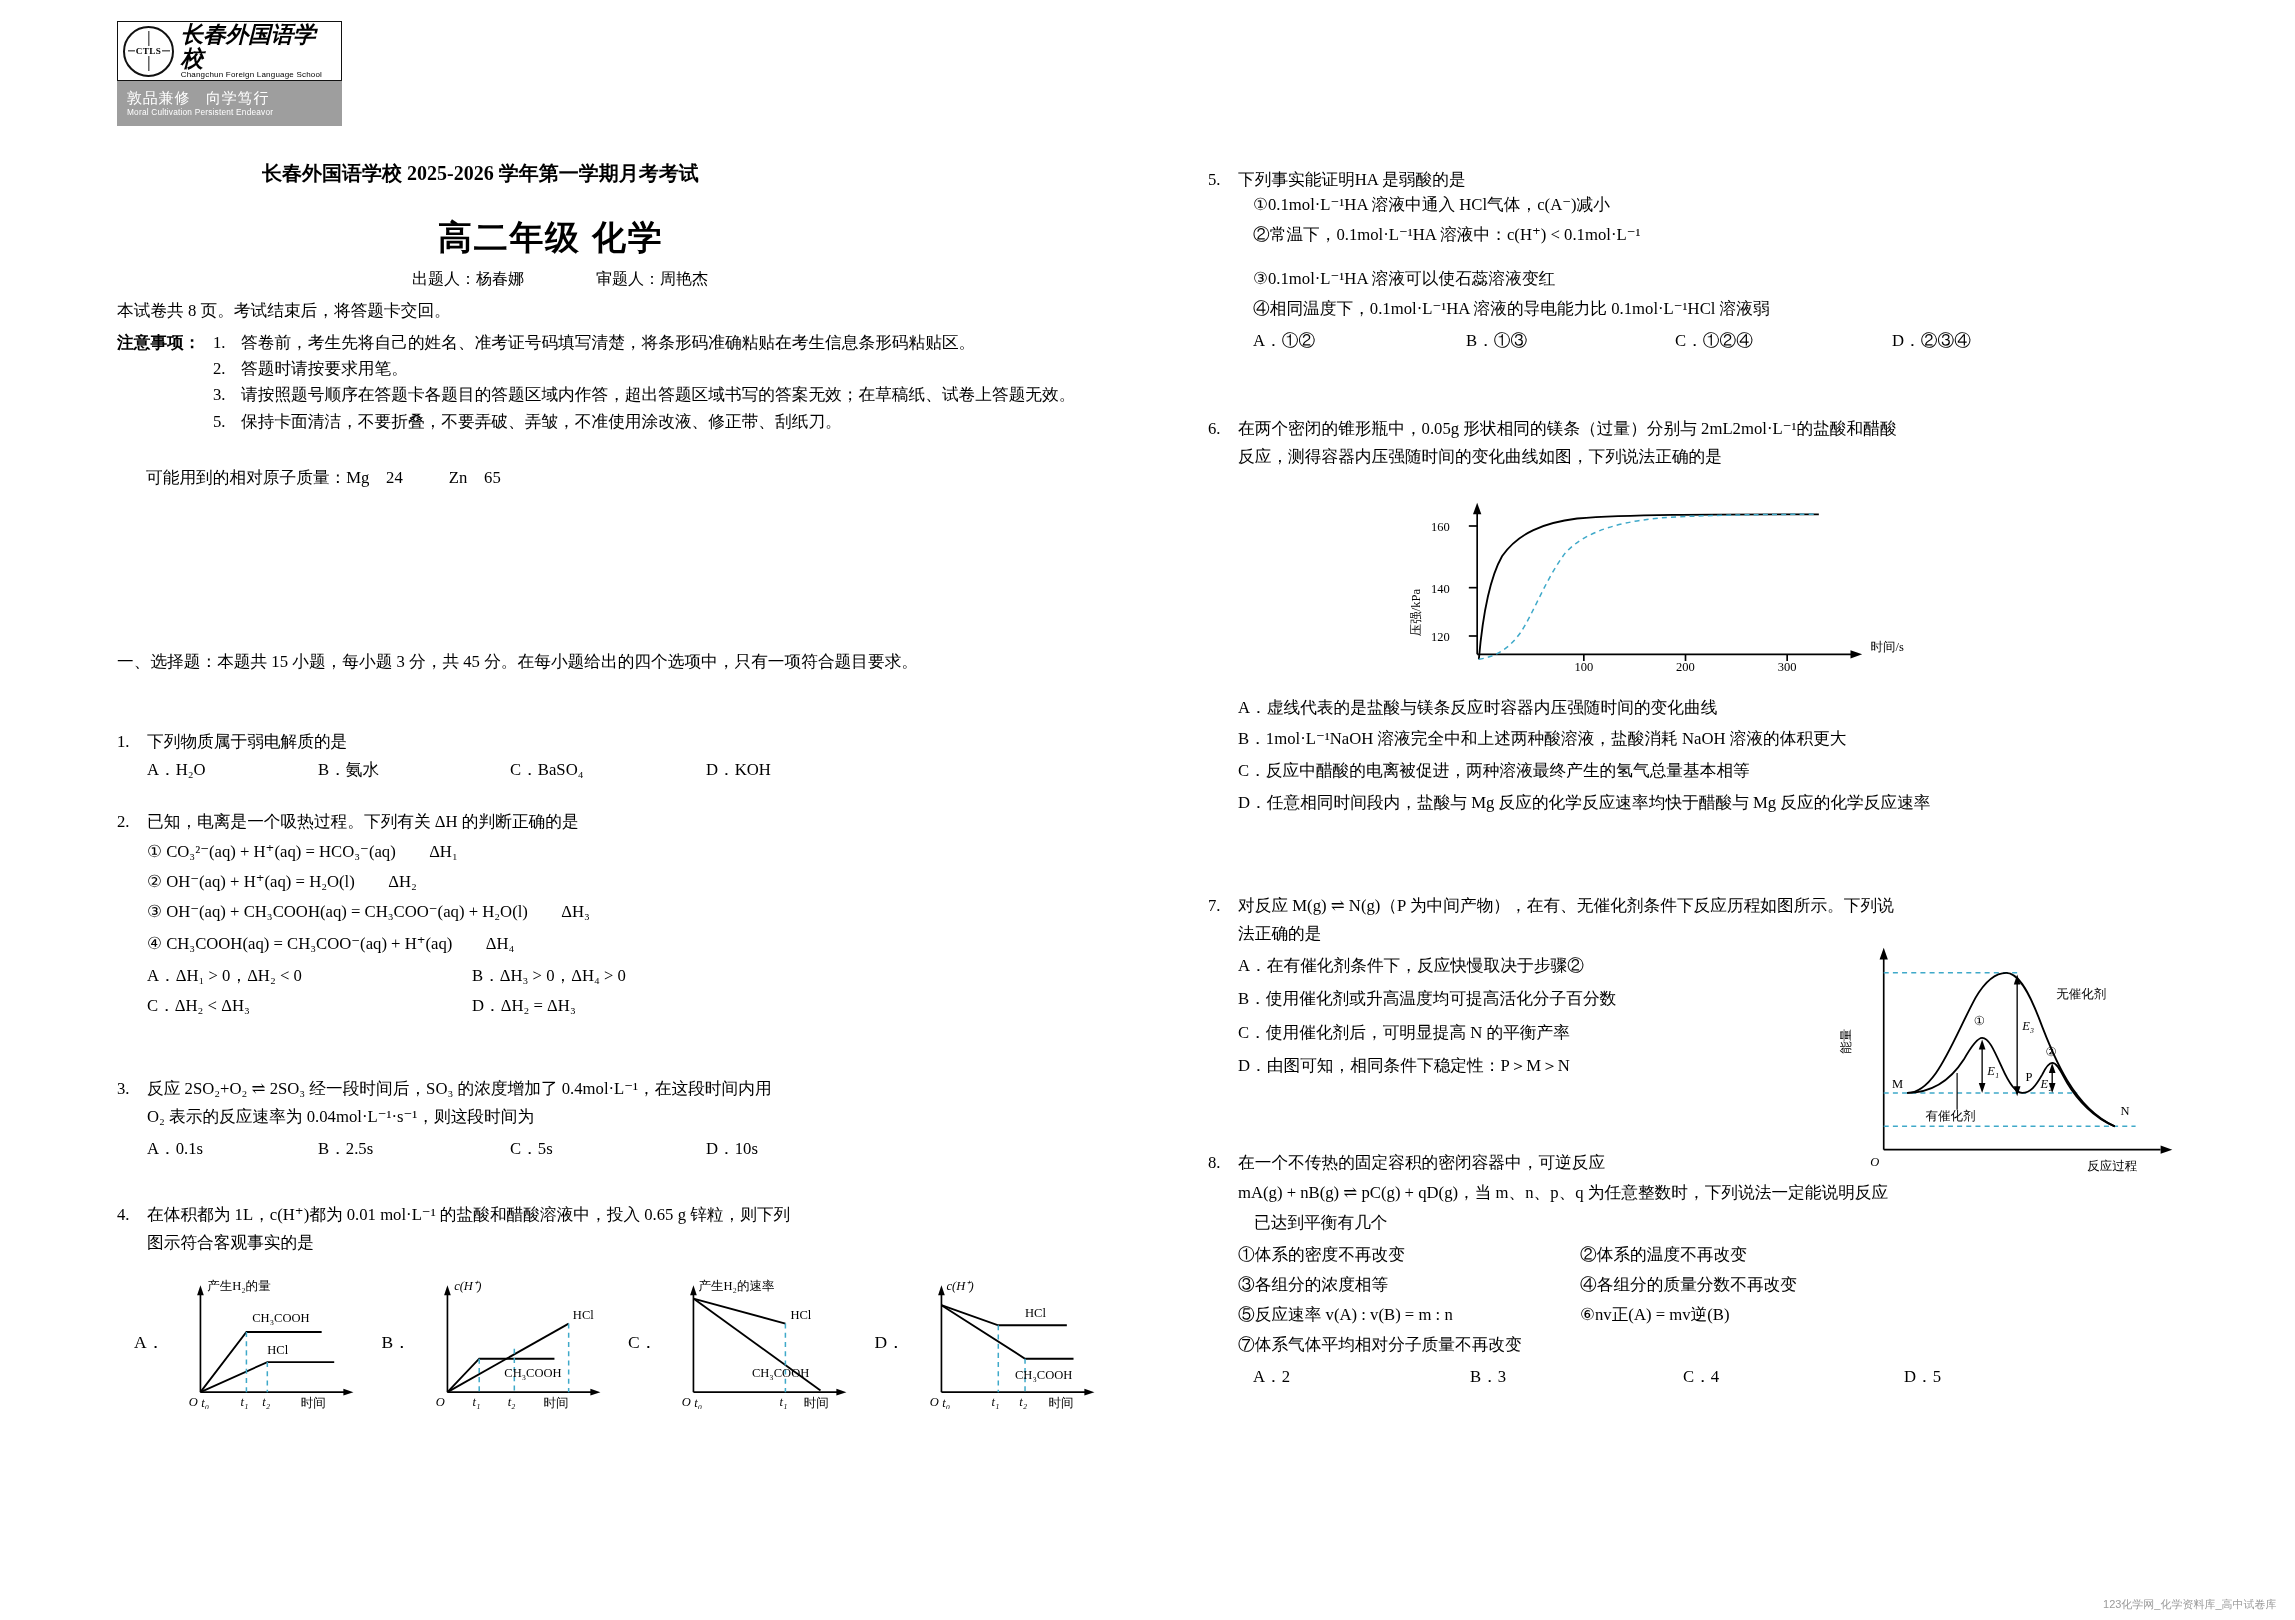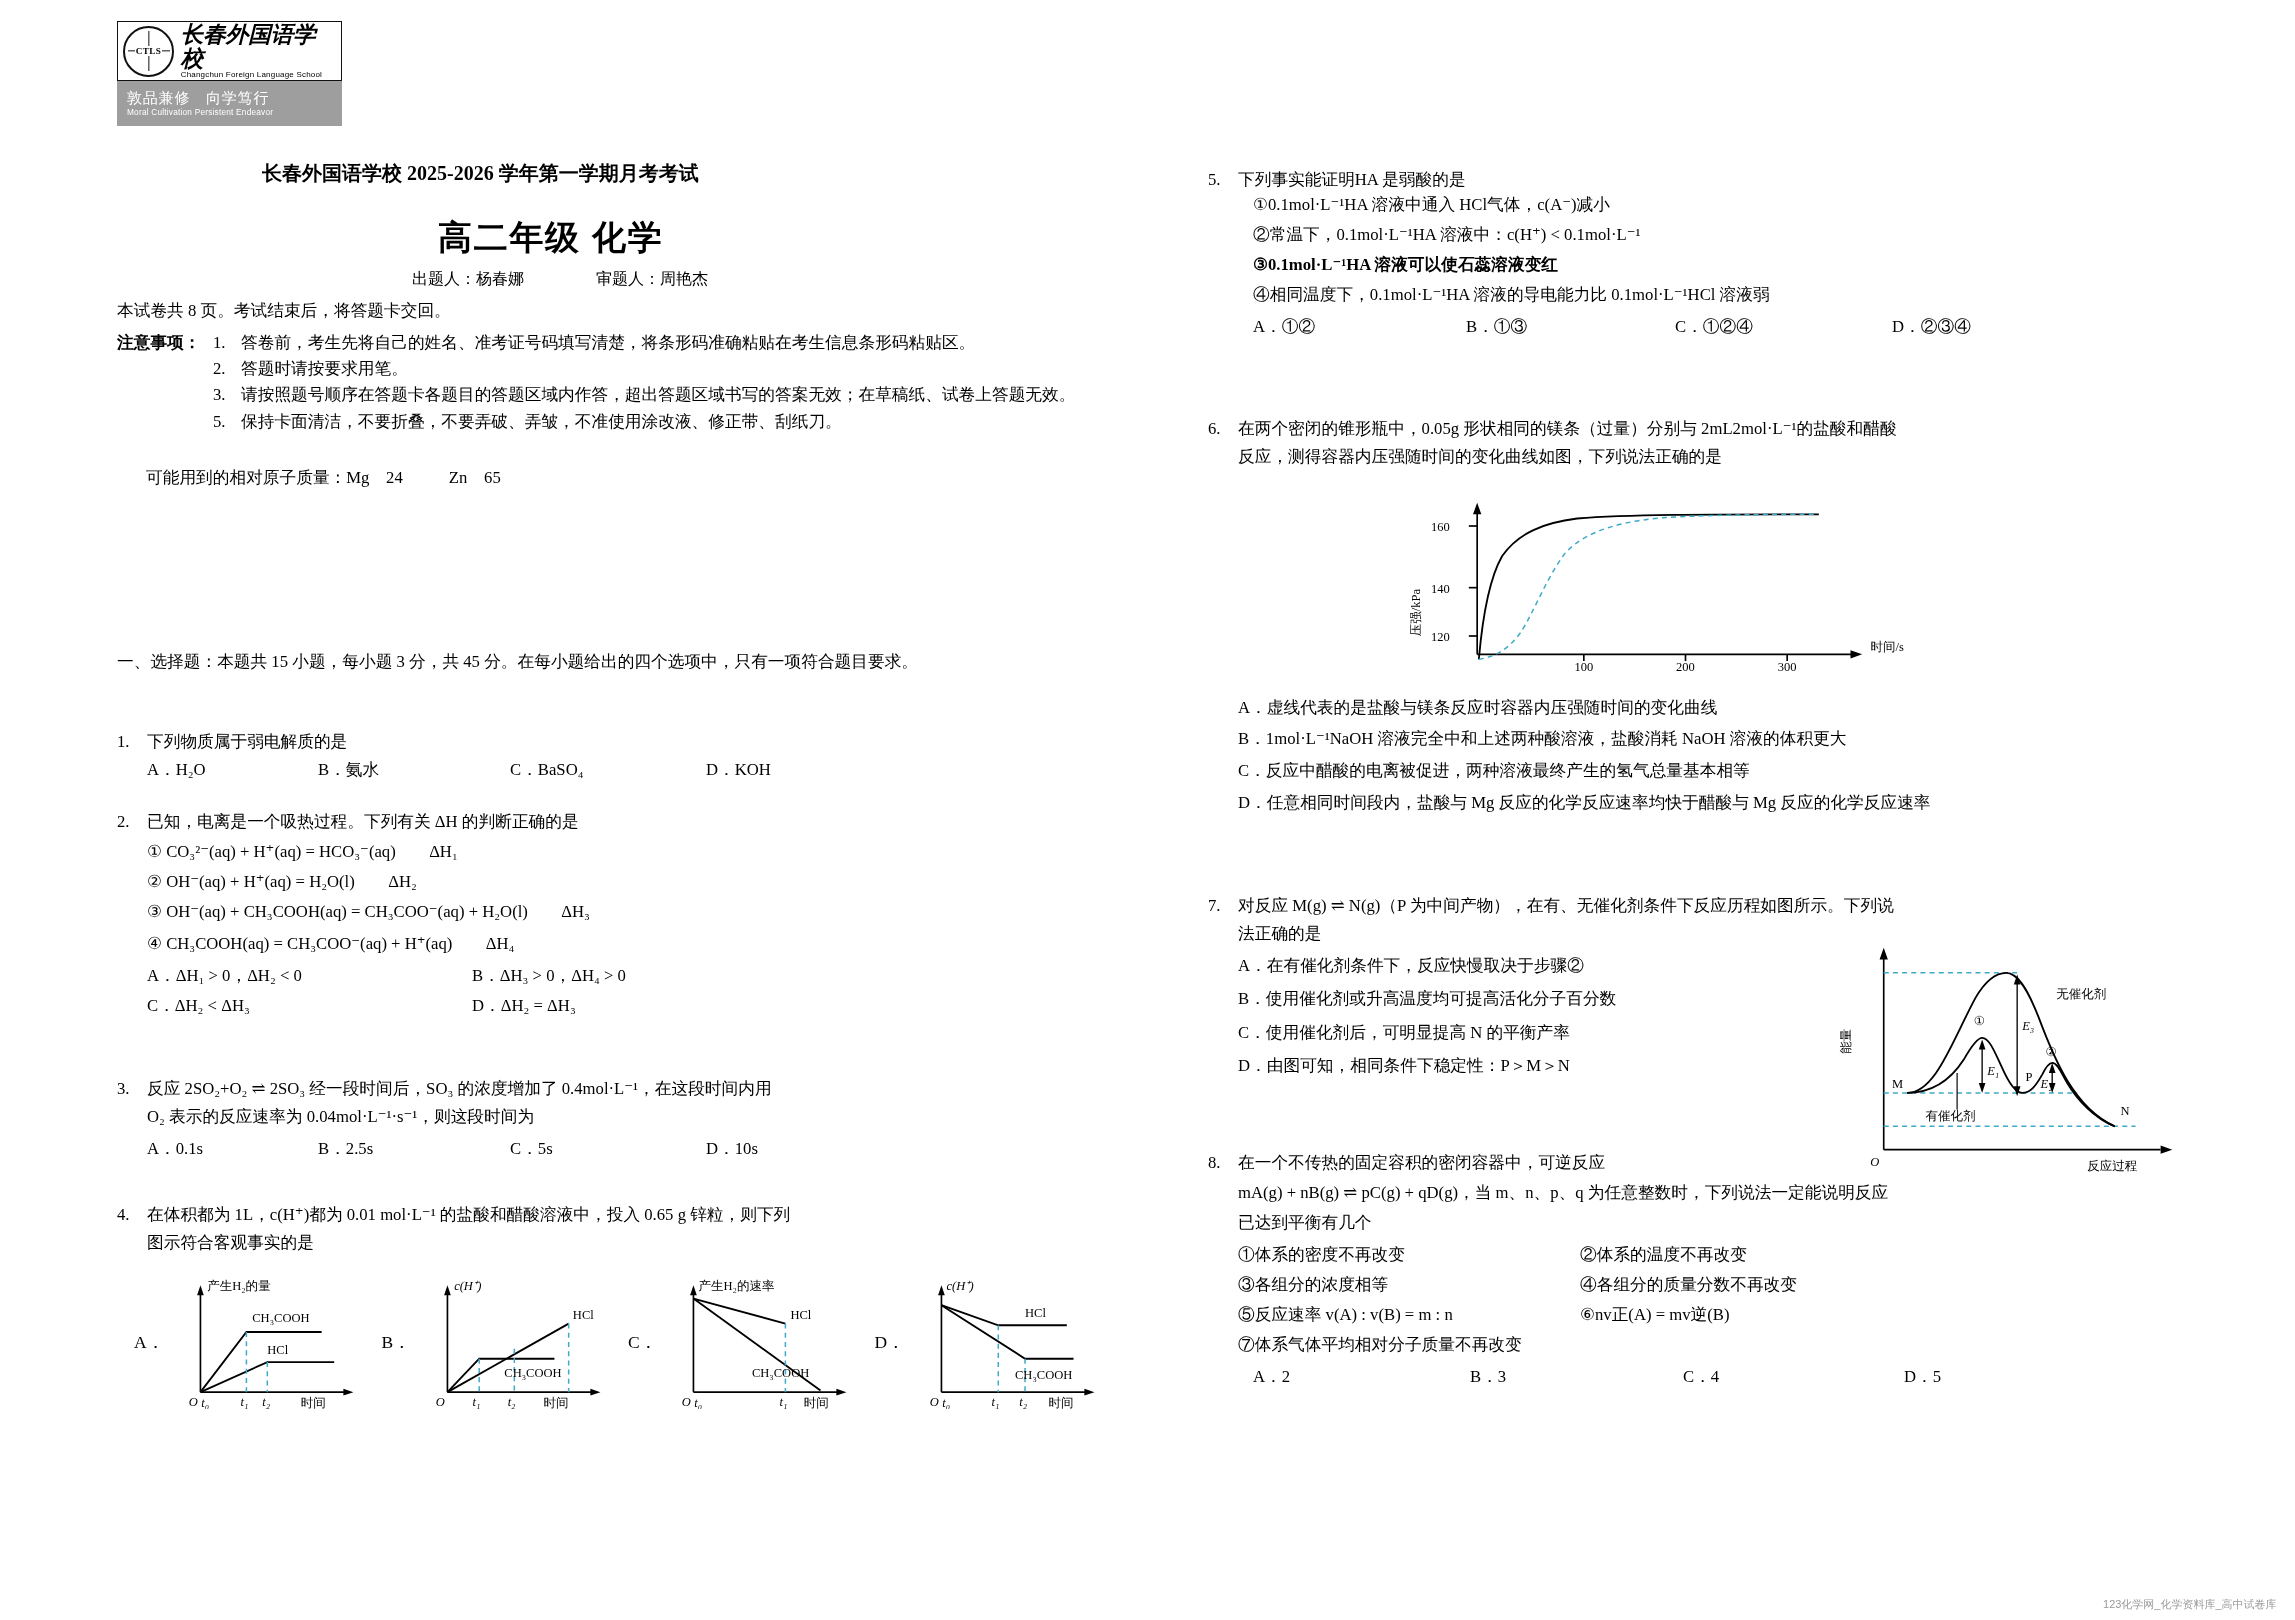--- a/index.html
+++ b/index.html
@@ -250,21 +250,21 @@
   </div>
 
   <div class="col">
 
     <div class="q" style="left:1208px;top:167px;width:1026px;">
       <span class="num">5.</span>
       <div class="body">
         <div>下列事实能证明HA 是弱酸的是</div>
         <div style="margin-left:15px;">①0.1mol·L⁻¹HA 溶液中通入 HCl气体，c(A⁻)减小</div>
         <div style="margin-top:5px;margin-left:15px;">②常温下，0.1mol·L⁻¹HA 溶液中：c(H⁺) &lt; 0.1mol·L⁻¹</div>
-        <div style="margin-top:5px;margin-left:15px;font-weight:bold;">③0.1mol·L⁻¹HA 溶液可以使石蕊溶液变红</div>
+        <div style="margin-top:19px;margin-left:15px;">③0.1mol·L⁻¹HA 溶液可以使石蕊溶液变红</div>
         <div style="margin-top:5px;margin-left:15px;">④相同温度下，0.1mol·L⁻¹HA 溶液的导电能力比 0.1mol·L⁻¹HCl 溶液弱</div>
         <div class="optrow" style="margin-top:6.7px;margin-left:15px;">
           <div style="width:213px;"><span class="o">A．</span><span>①②</span></div>
           <div style="width:209px;"><span class="o">B．</span><span>①③</span></div>
           <div style="width:217px;"><span class="o">C．</span><span>①②④</span></div>
           <div><span class="o">D．</span><span>②③④</span></div>
         </div>
       </div>
     </div>
 
@@ -364,21 +364,21 @@
         <text class="lbli" x="52" y="270">O</text>
         <text class="lbl" x="312" y="274">反应过程</text>
       </svg>
     </div>
 
     <div class="q" style="left:1208px;top:1150px;width:1043px;">
       <span class="num">8.</span>
       <div class="body">
         <div>在一个不传热的固定容积的密闭容器中，可逆反应</div>
         <div class="eq" style="margin-top:5px;">mA(g) + nB(g) ⇌ pC(g) + qD(g)，当 m、n、p、q 为任意整数时，下列说法一定能说明反应</div>
-        <div style="margin-top:5px;">已达到平衡有几个</div>
+        <div style="margin-top:5px;margin-left:16px;">已达到平衡有几个</div>
 
         <div class="optrow" style="margin-top:6.7px;">
           <div style="width:342px;"><span>①体系的密度不再改变</span></div>
           <div><span>②体系的温度不再改变</span></div>
         </div>
         <div class="optrow" style="margin-top:5px;">
           <div style="width:342px;"><span>③各组分的浓度相等</span></div>
           <div><span>④各组分的质量分数不再改变</span></div>
         </div>
         <div class="optrow" style="margin-top:5px;">

